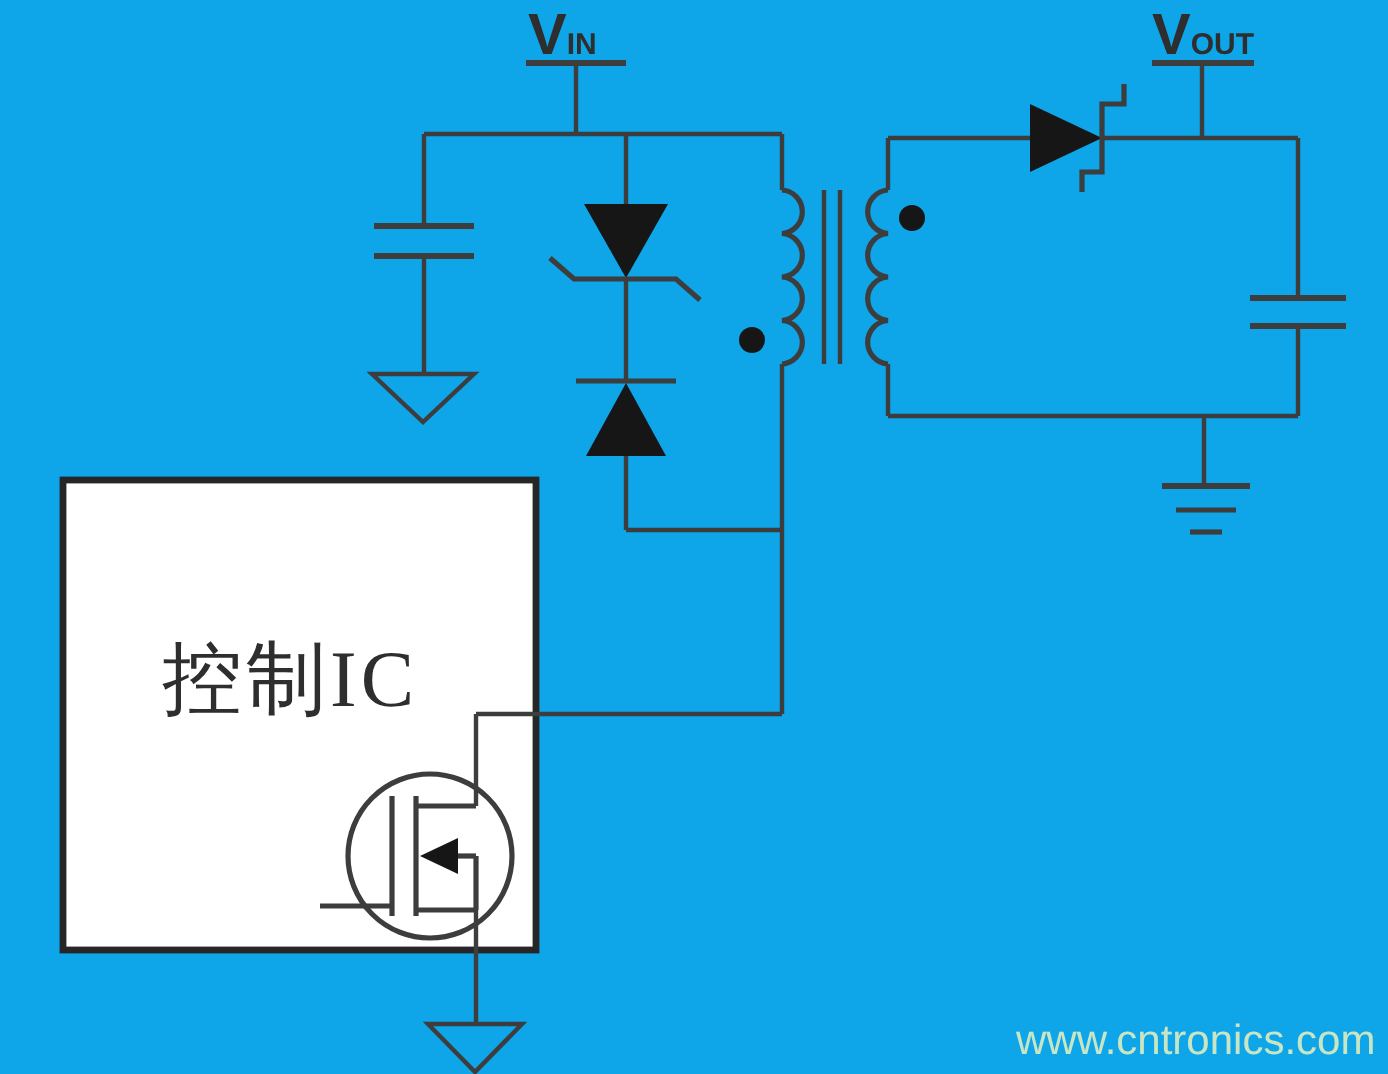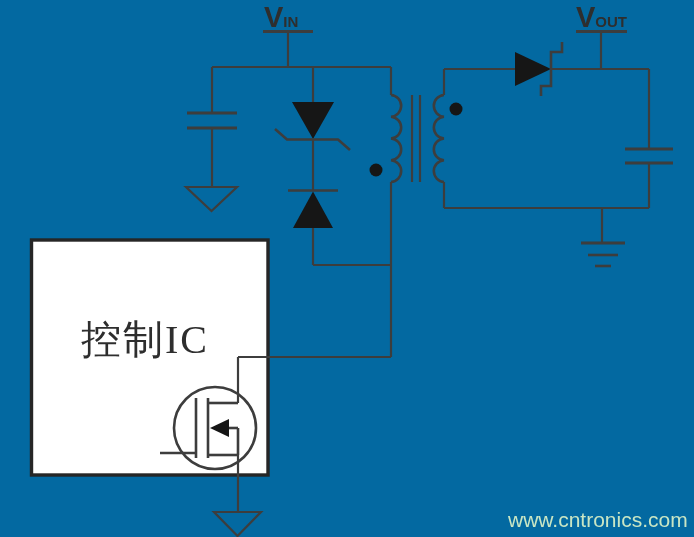--- a/index.html
+++ b/index.html
@@ -1,17 +1,17 @@
 <!DOCTYPE html>
 <html style="--color-wire: #3d3d3d; --color-fill: #161616; --color-box: #262626; --color-text: #2e2e2e; --color-watermark: #c9e6c4; --color-background: #ffffff;"><head>
 <meta charset="utf-8">
 <style>
   html,body { margin:0; padding:0; background:#ffffff; }
   .stage {
-    position:relative; width:694px; height:537px; background:#0369a1;
+    position:relative; width:694px; height:537px; background:#0ea5e9;
     font-family:"Liberation Sans", sans-serif; overflow:hidden;
   }
   svg { display:block; }
   .wire   { stroke:var(--color-wire); stroke-width:2.2; fill:none; }
   .bar    { stroke:var(--color-wire); stroke-width:3;   fill:none; }
   .sym    { stroke:var(--color-wire); stroke-width:2.6; fill:none; }
   .fillb  { fill:var(--color-fill); stroke:none; }
   .gnd    { stroke:var(--color-wire); stroke-width:2.2; fill:none; stroke-linejoin:miter; }
   .icbox  { stroke:var(--color-box); stroke-width:3.4; fill:#ffffff; }
   .vlabel { font-family:"Liberation Sans", sans-serif; font-weight:bold; fill:var(--color-text); }

